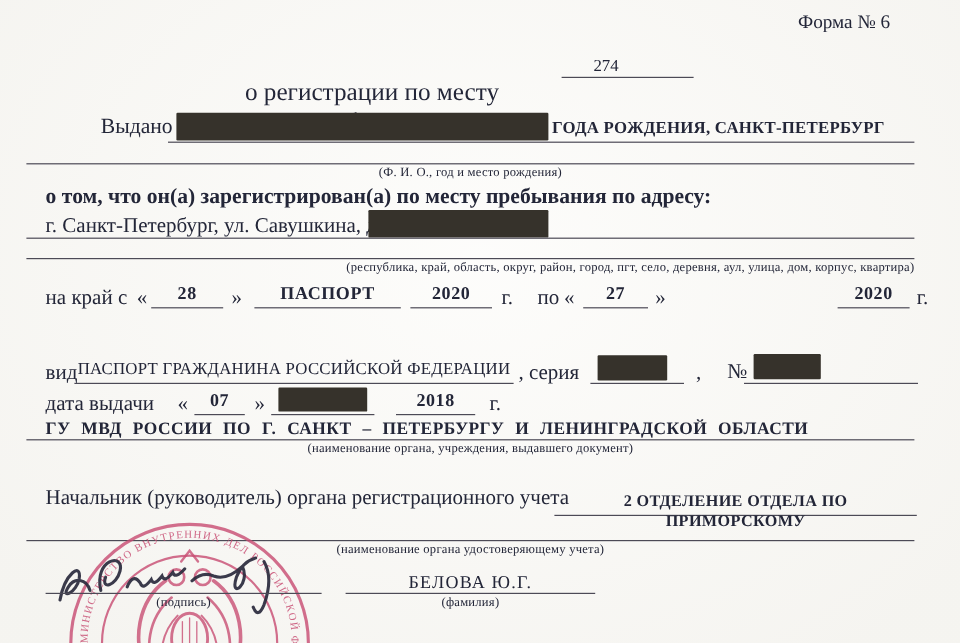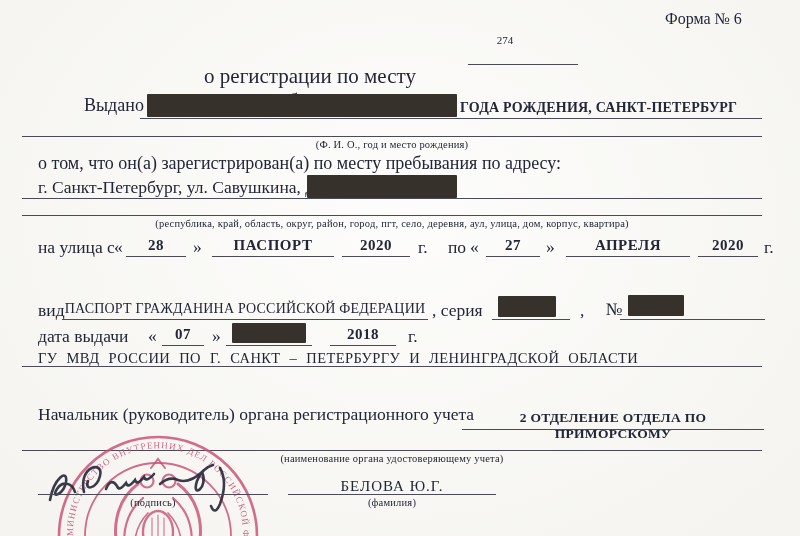--- a/index.html
+++ b/index.html
@@ -31,51 +31,50 @@
   .stamp{color:var(--stamp,#c84f74);}
   .signature{color:var(--sigink,#2b2b3d);}
 </style>
 </head>
 <body>
 
 <div class="page">
 
   <div class="abs form-label" style="left:665px;top:10px;">Форма № 6</div>
 
-  <div class="abs" style="left:470px;top:34px;width:70px;text-align:center;font-size:11px;">274</div>
+  <div class="abs" style="left:470px;top:48px;width:70px;text-align:center;font-size:14px;">274</div>
   <div class="hline" style="left:468px;top:64px;width:110px;"></div>
   <div class="abs subtitle" style="left:160px;top:64px;width:300px;text-align:center;">о регистрации по месту пребывания</div>
 
   <div class="abs t-body" style="left:84px;top:95px;">Выдано</div>
   <div class="redaction" style="left:147px;top:94px;width:310px;height:23px;"></div>
   <div class="abs bold-suffix" style="left:460px;top:100px;">ГОДА РОЖДЕНИЯ, САНКТ-ПЕТЕРБУРГ</div>
   <div class="hline" style="left:140px;top:118px;width:622px;"></div>
   <div class="hline" style="left:22px;top:136px;width:740px;"></div>
   <div class="abs caption" style="left:22px;top:139px;width:740px;">(Ф. И. О., год и место рождения)</div>
 
-  <div class="abs t-body" style="left:38px;top:153px;">о том, что он(а) зарегистрирован(а) по месту пребывания по адресу:</div>
+  <div class="abs t-body" style="left:38px;top:153px;font-weight:bold;">о том, что он(а) зарегистрирован(а) по месту пребывания по адресу:</div>
 
   <div class="abs t-label" style="left:38px;top:177px;">г. Санкт-Петербург, ул. Савушкина, дом</div>
   <div class="redaction" style="left:307px;top:175px;width:150px;height:23px;"></div>
   <div class="hline" style="left:22px;top:198px;width:740px;"></div>
   <div class="hline" style="left:22px;top:215px;width:740px;"></div>
-  <div class="abs caption" style="left:22px;top:218px;width:740px;">(республика, край, область, округ, район, город, пгт, село, деревня, аул, улица, дом, корпус, квартира)</div>
+  <div class="abs caption" style="left:22px;top:218px;width:740px;text-align:right;">(республика, край, область, округ, район, город, пгт, село, деревня, аул, улица, дом, корпус, квартира)</div>
 
-  <div class="abs t-label" style="left:38px;top:237px;">на улица с</div>
+  <div class="abs t-label" style="left:38px;top:237px;">на край с</div>
   <div class="abs t-label" style="left:114px;top:237px;">«</div>
   <div class="cell val" style="left:126px;top:237px;width:60px;height:19px;">28</div>
   <div class="abs t-label" style="left:193px;top:237px;">»</div>
   <div class="cell val" style="left:212px;top:237px;width:122px;height:19px;">ПАСПОРТ</div>
   <div class="cell val" style="left:342px;top:237px;width:68px;height:19px;">2020</div>
   <div class="abs t-label" style="left:418px;top:237px;">г.</div>
   <div class="abs t-label" style="left:448px;top:237px;">по</div>
   <div class="abs t-label" style="left:470px;top:237px;">«</div>
   <div class="cell val" style="left:486px;top:237px;width:54px;height:19px;">27</div>
   <div class="abs t-label" style="left:546px;top:237px;">»</div>
-  <div class="cell val" style="left:566px;top:237px;width:124px;height:19px;">АПРЕЛЯ</div>
   <div class="cell val" style="left:698px;top:237px;width:60px;height:19px;">2020</div>
   <div class="abs t-label" style="left:764px;top:237px;">г.</div>
 
 
   <div class="abs t-label" style="left:38px;top:300px;">вид</div>
   <div class="cell caps-val" style="left:62px;top:301px;width:366px;height:18px;">ПАСПОРТ ГРАЖДАНИНА РОССИЙСКОЙ ФЕДЕРАЦИИ</div>
   <div class="abs t-label" style="left:432px;top:300px;">, серия</div>
   <div class="redaction" style="left:498px;top:296px;width:58px;height:21px;"></div>
   <div class="hline" style="left:492px;top:319px;width:78px;"></div>
   <div class="abs t-label" style="left:580px;top:300px;">,</div>
@@ -85,22 +84,23 @@
 
   <div class="abs t-label" style="left:38px;top:326px;">дата выдачи</div>
   <div class="abs t-label" style="left:148px;top:326px;">«</div>
   <div class="cell val" style="left:162px;top:326px;width:42px;height:19px;">07</div>
   <div class="abs t-label" style="left:212px;top:326px;">»</div>
   <div class="redaction" style="left:232px;top:323px;width:74px;height:20px;"></div>
   <div class="hline" style="left:226px;top:345px;width:86px;"></div>
   <div class="cell val" style="left:330px;top:326px;width:66px;height:19px;">2018</div>
   <div class="abs t-label" style="left:408px;top:326px;">г.</div>
 
-  <div class="abs issuer-line" style="left:38px;top:350px;">ГУ МВД РОССИИ ПО Г. САНКТ – ПЕТЕРБУРГУ И ЛЕНИНГРАДСКОЙ ОБЛАСТИ</div>
+  <div class="abs issuer-line" style="left:38px;top:350px;font-weight:bold;">ГУ МВД РОССИИ ПО Г. САНКТ – ПЕТЕРБУРГУ И ЛЕНИНГРАДСКОЙ ОБЛАСТИ</div>
   <div class="hline" style="left:22px;top:366px;width:740px;"></div>
+  <div class="abs caption" style="left:22px;top:369px;width:740px;">(наименование органа, учреждения, выдавшего документ)</div>
 
   <div class="abs t-label" style="left:38px;top:404px;">Начальник (руководитель) органа регистрационного учета</div>
   <div class="cell auth-val" style="left:462px;top:410px;width:302px;height:19px;font-weight:bold;">2 ОТДЕЛЕНИЕ ОТДЕЛА  ПО ПРИМОРСКОМУ</div>
   <div class="hline" style="left:22px;top:450px;width:740px;"></div>
   <div class="abs caption" style="left:22px;top:453px;width:740px;">(наименование органа удостоверяющему учета)</div>
 
   <svg class="abs stamp" style="left:46px;top:424px;" width="224" height="224" viewBox="0 0 224 224">
     <g stroke="currentColor" fill="none" opacity="0.82">
       <circle cx="112" cy="112" r="99" stroke-width="2.6"></circle>
       <circle cx="112" cy="112" r="73" stroke-width="1.8"></circle>

